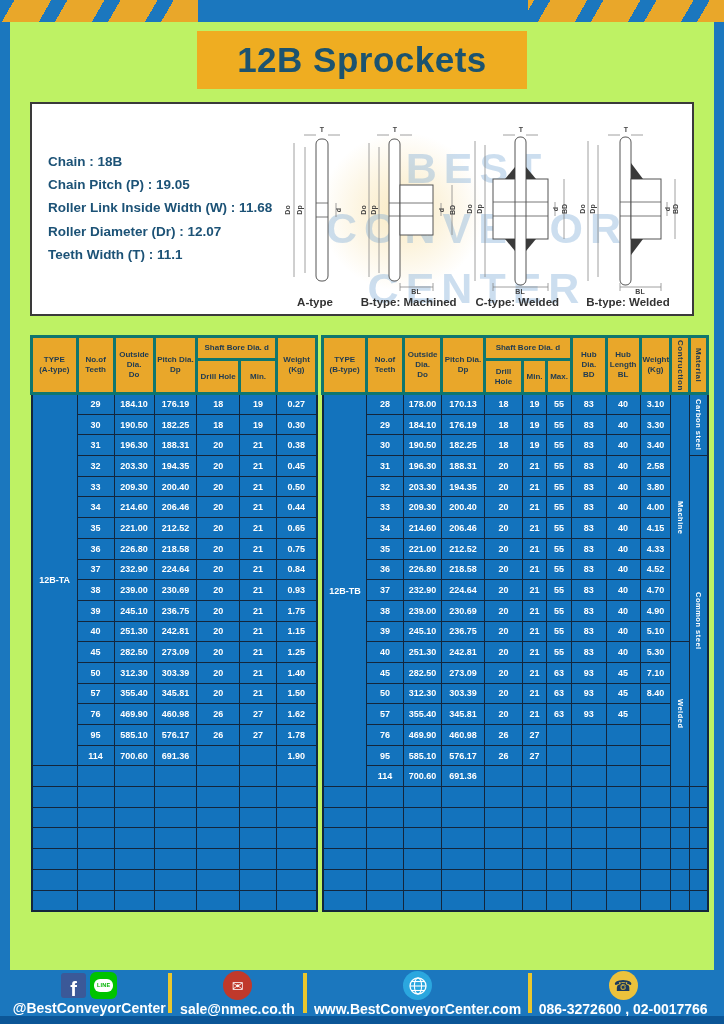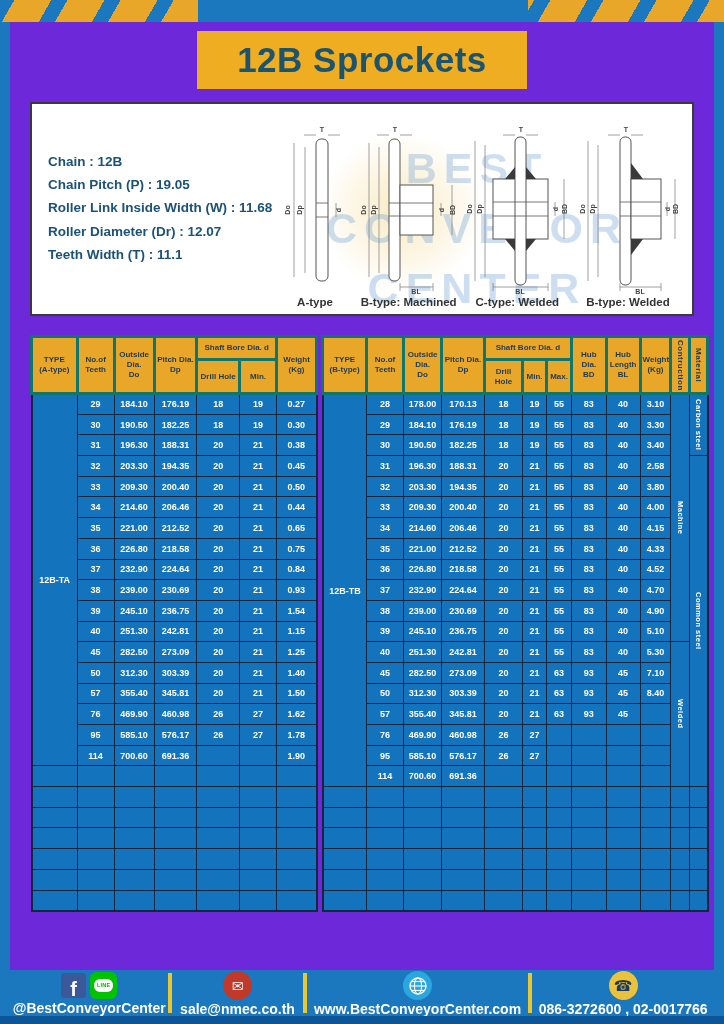--- a/index.html
+++ b/index.html
@@ -8,21 +8,21 @@
     width:724px; height:1024px; position:relative; overflow:hidden;
     font-family:"Liberation Sans","DejaVu Sans",sans-serif;
     background:#1B77BE;
   }
   
   .hazard { position:absolute; top:0; left:0; width:724px; height:22px; background:#1B77BE; overflow:hidden; }
   .stripes { position:absolute; top:0; height:22px; }
   .stripes-left  { left:-10px; width:208px; background:repeating-linear-gradient(-60deg,#E9A72A 0 32px,#1B77BE 32px 46px); }
   .stripes-right { left:528px; width:206px; background:repeating-linear-gradient(-60deg,#E9A72A 0 32px,#1B77BE 32px 46px); }
   
-  .white-area { position:absolute; left:10px; top:22px; width:704px; height:948px; background:#6d28d9; }
+  .white-area { position:absolute; left:10px; top:22px; width:704px; height:948px; background:#bef264; }
   .title-box {
     width:330px; height:58px; margin:9px auto 13px auto; background:#EFAD21;
     display:flex; align-items:center; justify-content:center;
   }
   .title-box h1 { margin:0; font-size:35px; font-weight:bold; color:#1C536F; letter-spacing:0.5px; }
   
   .diagram-box {
     position:relative; margin:0 20px; width:664px; height:214px;
     border:2px solid #3A3A3A; background:#fff; overflow:hidden;
     display:flex; padding:4px 10px 6px 16px;
@@ -97,21 +97,21 @@
 
   <div class="diagram-box">
     <div class="wm-blob"></div>
     <div class="watermark">
       <div>BEST</div>
       <div>CONVEYOR</div>
       <div>CENTER</div>
     </div>
 
     <div class="specs">
-      <div>Chain : 12B</div>
+      <div>Chain : 18B</div>
       <div>Chain Pitch (P) : 19.05</div>
       <div>Roller Link Inside Width (W) : 11.68</div>
       <div>Roller Diameter (Dr) : 12.07</div>
       <div>Teeth Width (T) : 11.1</div>
     </div>
 
     <div class="figures">
 
       <div class="figure">
         <svg viewBox="0 0 74 172" width="74" height="172">
@@ -327,21 +327,21 @@
             <td>20</td>
             <td>21</td>
             <td>0.93</td>
           </tr>
           <tr>
             <td>39</td>
             <td>245.10</td>
             <td>236.75</td>
             <td>20</td>
             <td>21</td>
-            <td>1.54</td>
+            <td>1.75</td>
           </tr>
           <tr>
             <td>40</td>
             <td>251.30</td>
             <td>242.81</td>
             <td>20</td>
             <td>21</td>
             <td>1.15</td>
           </tr>
           <tr>

